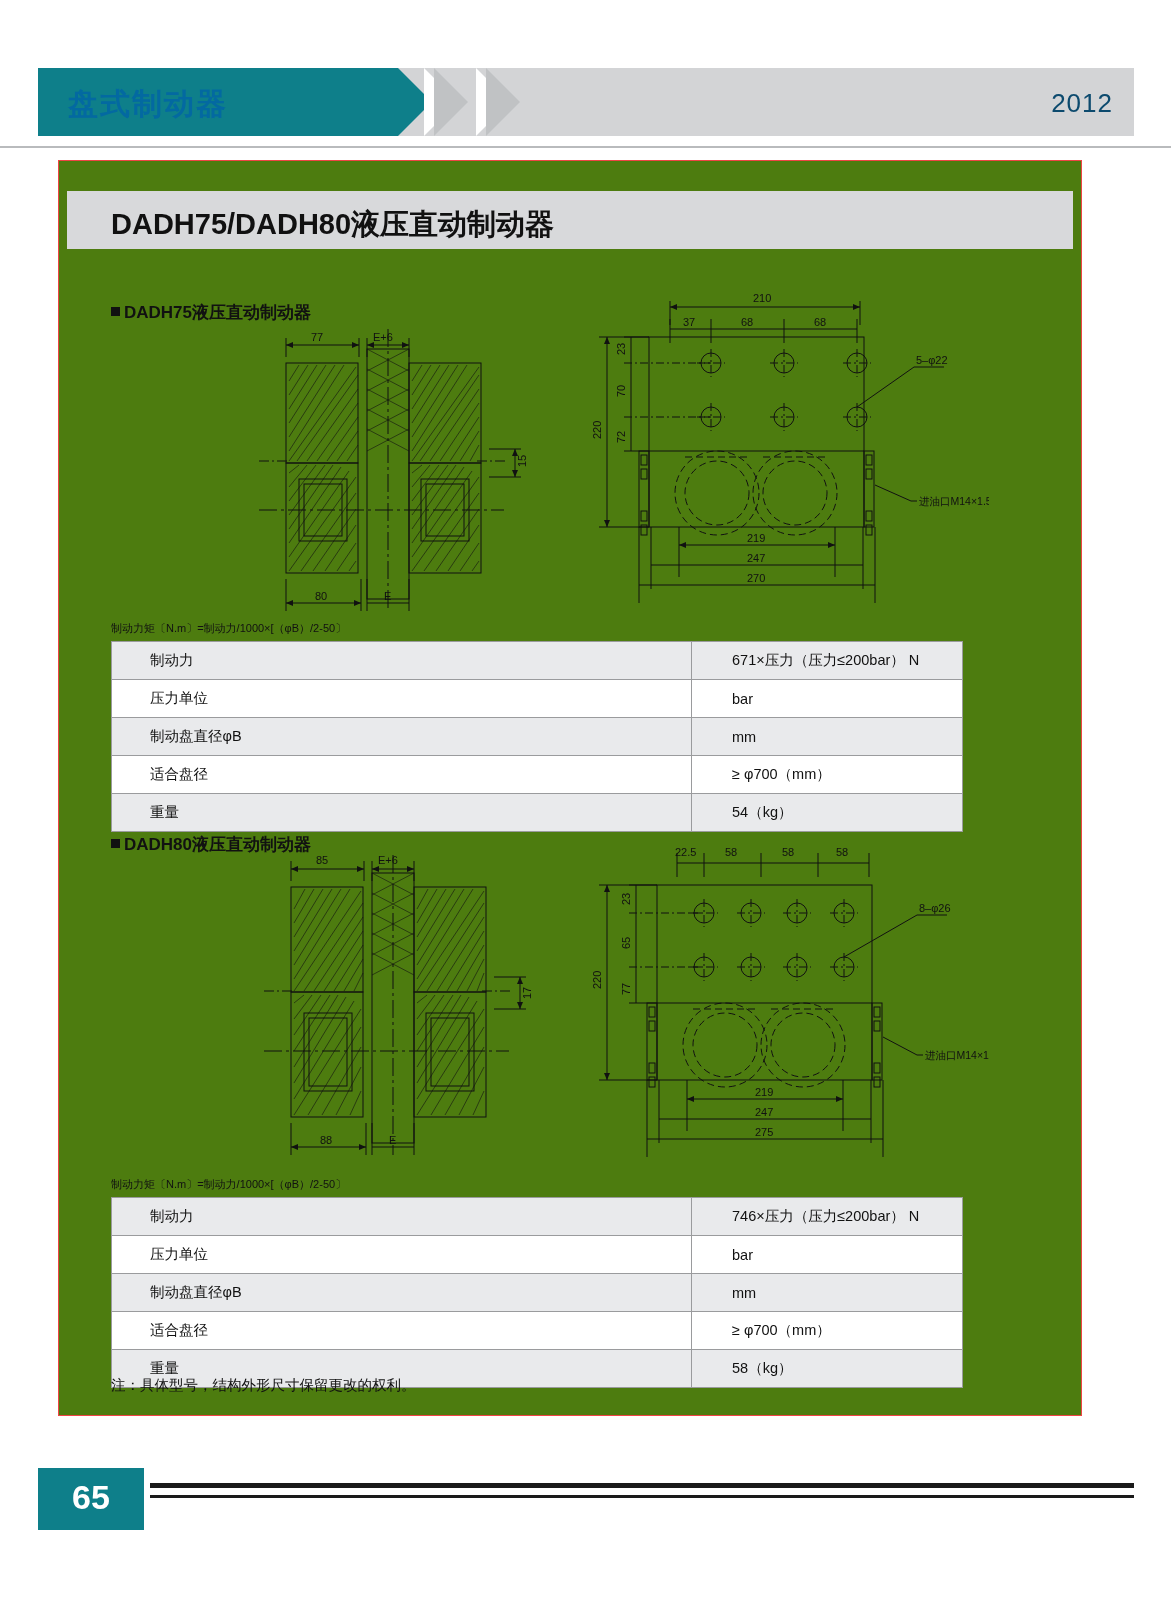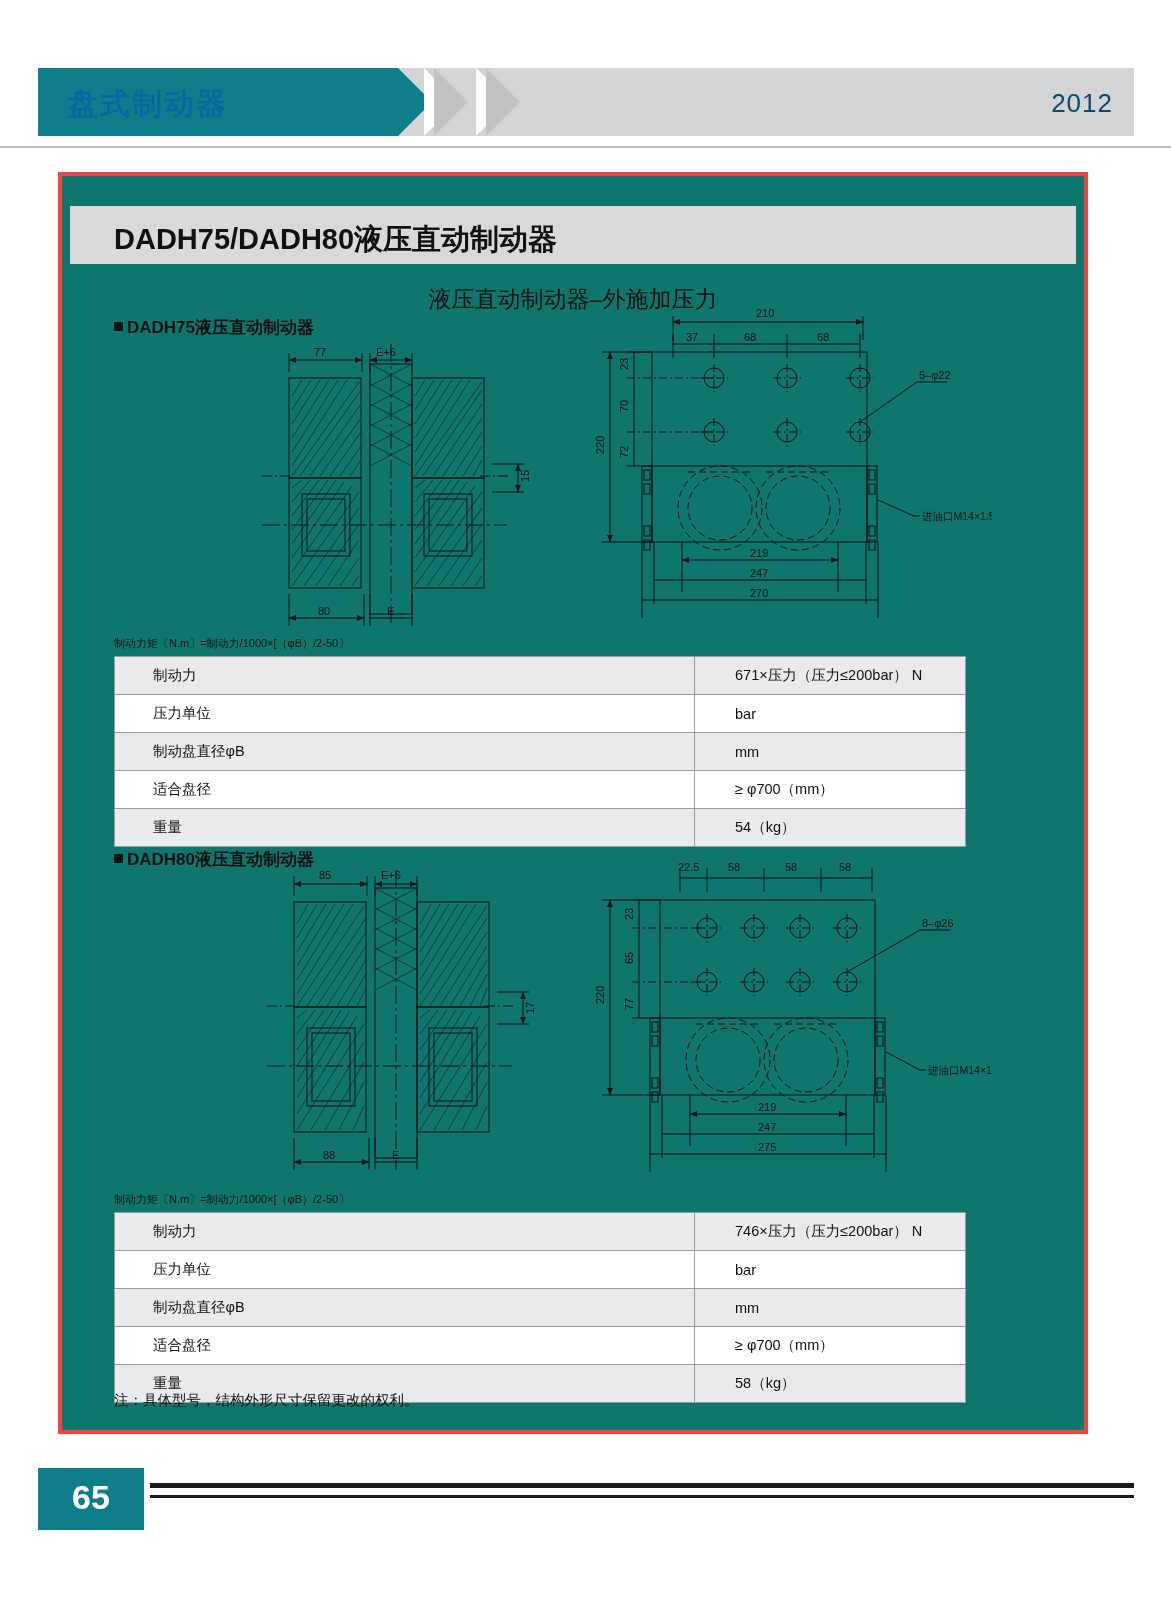--- a/index.html
+++ b/index.html
@@ -80,24 +80,24 @@
   .header-rule {
     position: absolute;
     left: 0; top: 146px;
     width: 1171px; height: 2px;
     background: #b9bbbd;
   }
 
   
   .page-frame {
     position: absolute;
-    left: 58px; top: 172px;
+    left: 58px; top: 160px;
     width: 1022px; height: 1254px;
-    border: 4px solid #ef4444;
-    background: #0f766e;
+    border: 1px solid #ef4444;
+    background: #4d7c0f;
   }
 
   
   .title-band {
     position: absolute;
     left: 8px; top: 30px;
     width: 1006px; height: 58px;
     background: #d8d9db;
   }
   .title-band-text {
@@ -214,21 +214,20 @@
   <div class="header-title">盘式制动器</div>
   <div class="header-year">2012</div>
 </div>
 <div class="header-rule"></div>
 
 <div class="page-frame">
 
   <div class="title-band"></div>
   <div class="title-band-text">DADH75/DADH80液压直动制动器</div>
 
-  <div class="subtitle">液压直动制动器–外施加压力</div>
 
   <div class="block-head" style="left:52px; top:140px;">
     <span class="sq"></span><span>DADH75液压直动制动器</span>
   </div>
 
   <div class="drawing" style="left:190px; top:150px;">
     <svg width="300" height="320" viewBox="0 0 300 320">
       <g stroke="#111" fill="none" stroke-width="1">
 
         <line x1="37" y1="27" x2="37" y2="46"></line>

